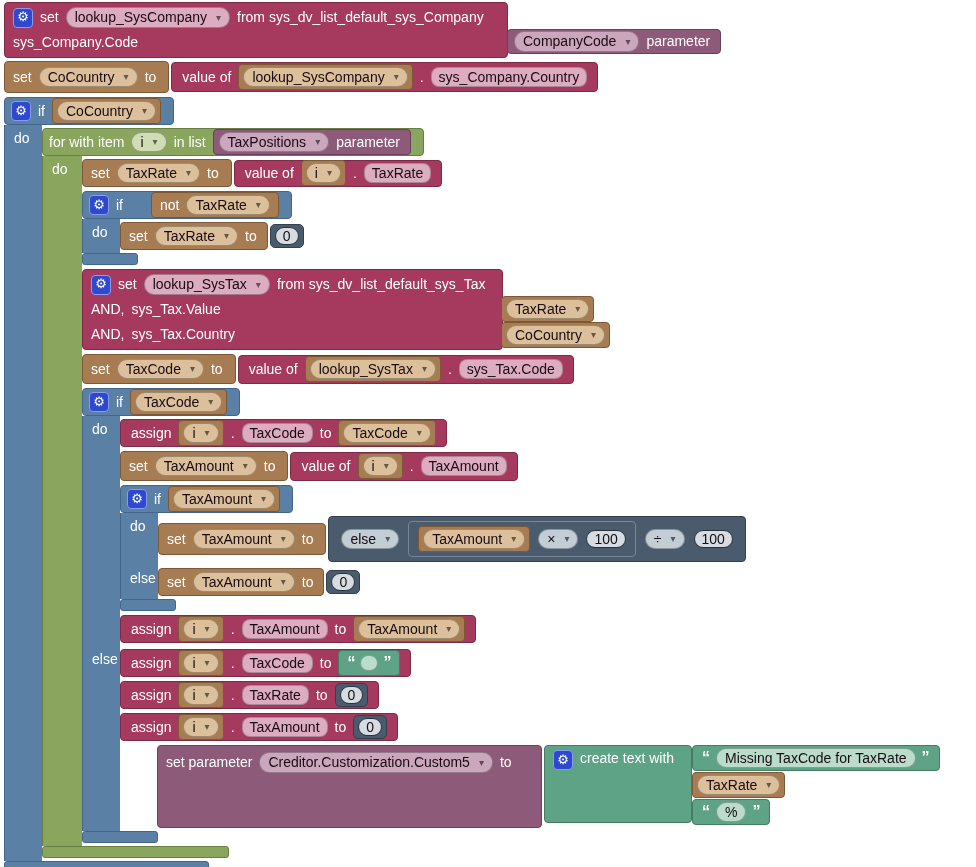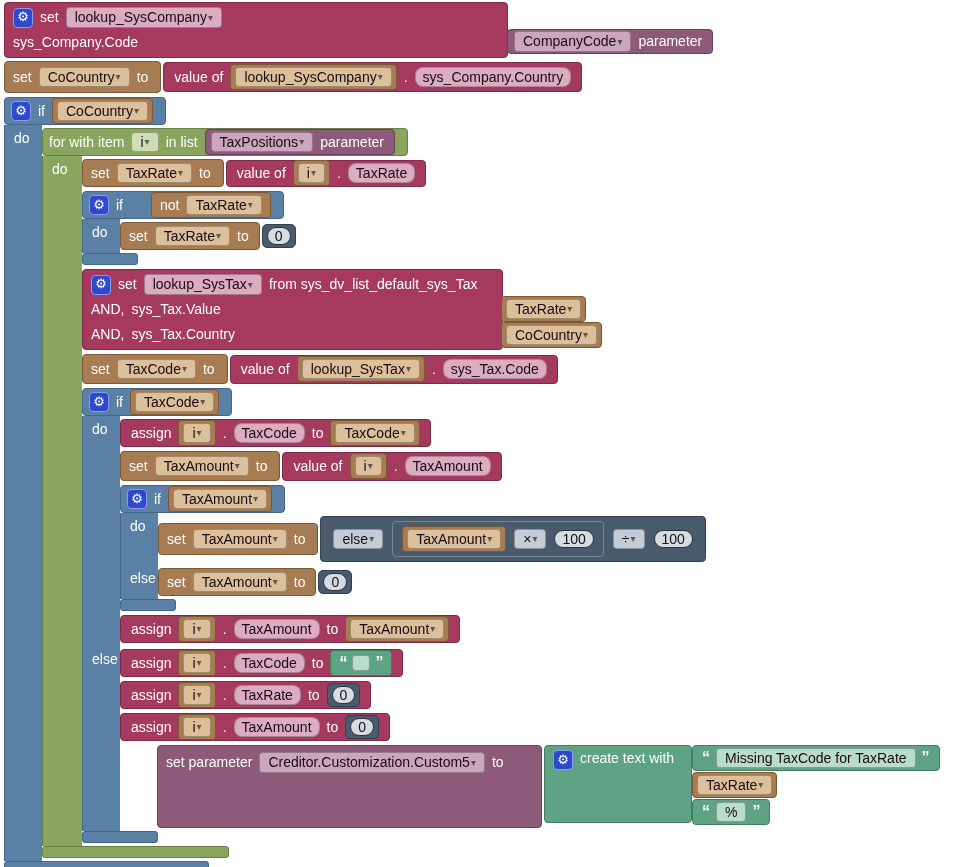--- a/index.html
+++ b/index.html
@@ -17,22 +17,22 @@
   .crimson { background: #a53a5e; border-color: #7c2a48; }
   .brown   { background: #a87c52; border-color: #7c5936; }
   .blue    { background: #5b80a5; border-color: #44658b; }
   .green   { background: #8aa55e; border-color: #677f41; }
   .teal    { background: #5fa386; border-color: #457c62; }
   .purple  { background: #8d5a7a; border-color: #6a415c; }
   .slate   { background: #4a5b6d; border-color: #333f4d; }
   .hdr { height: 28px; padding: 0 12px 0 6px; }
   .vrow { display: flex; align-items: center; }
   .pill {
-    display: inline-flex; align-items: center; gap: 1px;
-    border-radius: 4px; padding: 1px 8px; color: #1a0a11;
+    display: inline-flex; align-items: center; gap: 9px;
+    border-radius: 10px; padding: 1px 8px; color: #1a0a11;
     border: 1px solid rgba(0,0,0,.28); white-space: nowrap;
   }
   .pink   { background: #dcacc0; }
   .tan    { background: #dcc09c; }
   .lgreen { background: #cfddb4; }
   .mauve  { background: #cba7bd; }
   .mint   { background: #b9dccb; }
   .gray   { background: #c3cdd5; }
   .lbl {
     background: #dcacc0; border-radius: 8px; padding: 1px 7px;
@@ -74,20 +74,21 @@
 
   <div style="position:relative;">
     <div class="blk crimson" style="width:504px; flex-direction:column; align-items:stretch; gap:0; padding:2px 6px;">
       <div class="irow">
         <span class="gear">⚙</span>
         <span>set</span>
         <span class="pill pink">
           <span>lookup_SysCompany</span>
           <span class="arr">▾</span>
         </span>
+        <span>from sys_dv_list_default_sys_Company</span>
       </div>
       <div class="irow">
         <span>sys_Company.Code</span>
       </div>
     </div>
 
     <div class="abs blk purple" style="left:503px; top:27px; height:25px; padding:0 10px 0 6px;">
       <span class="pill mauve">
         <span>CompanyCode</span>
         <span class="arr">▾</span>

